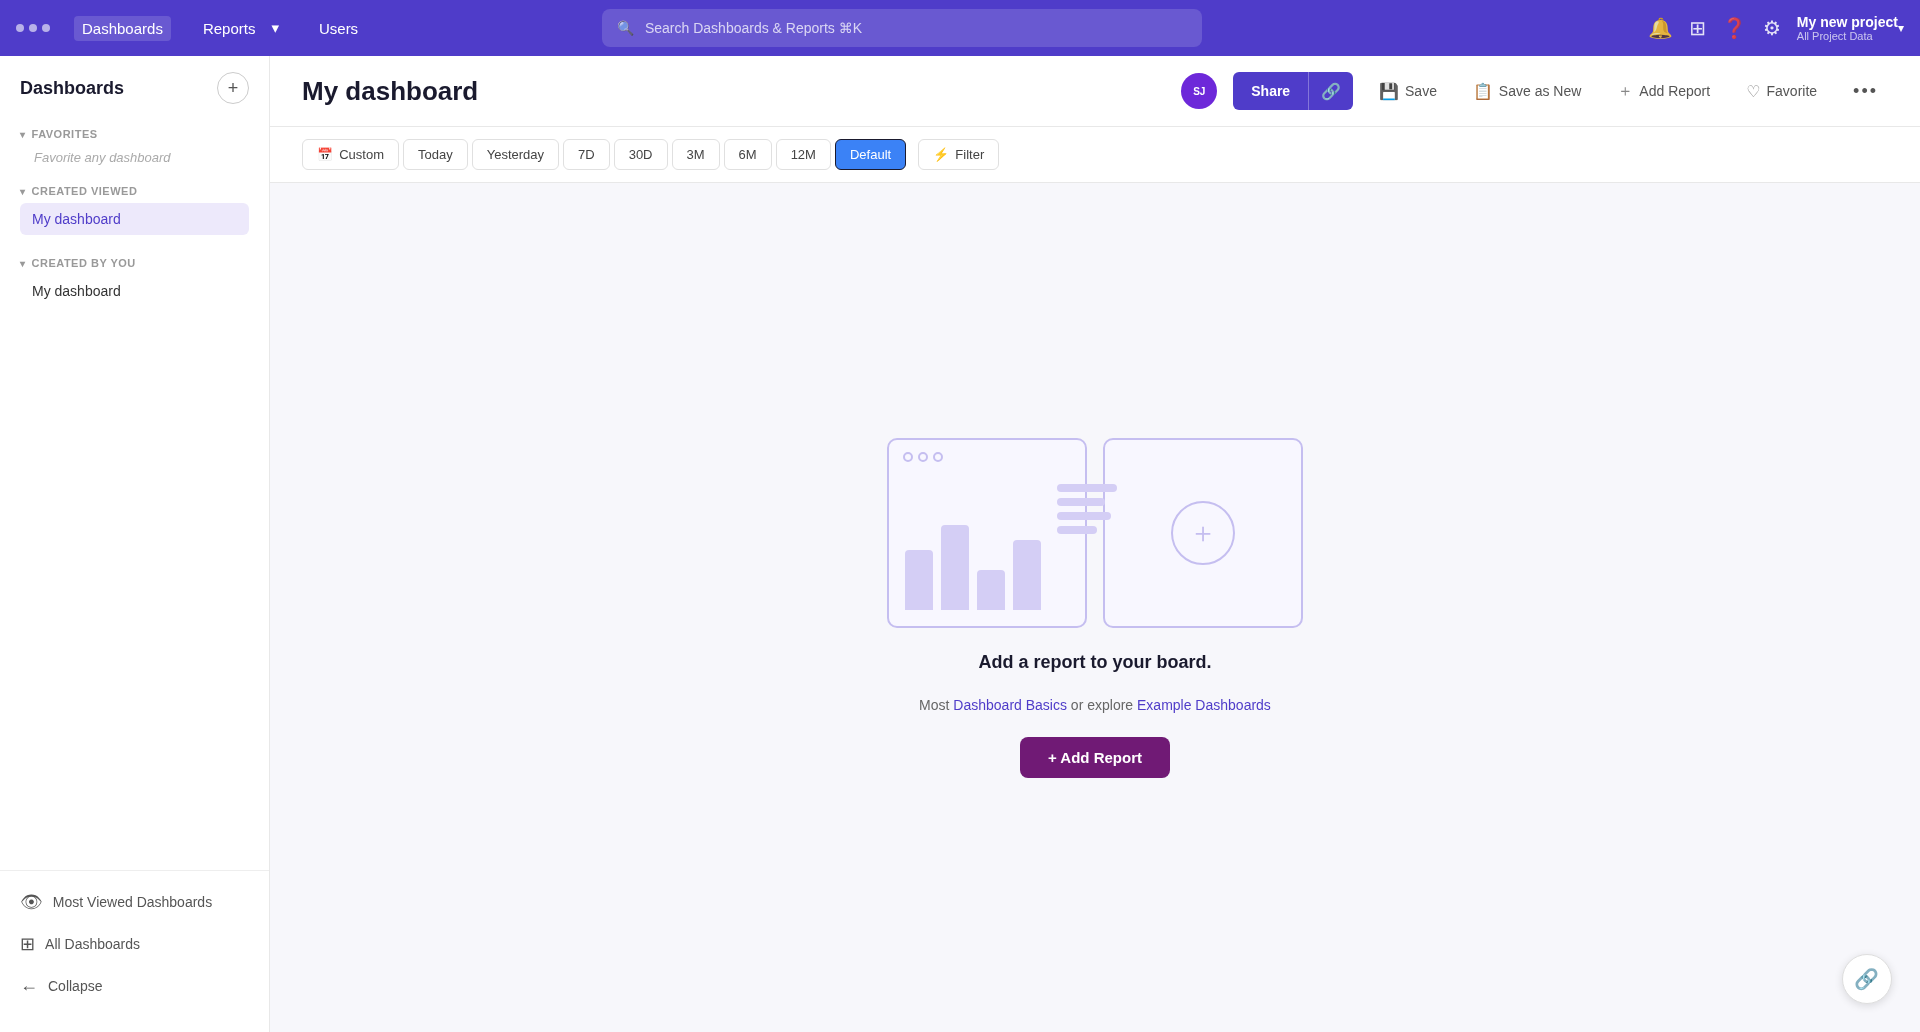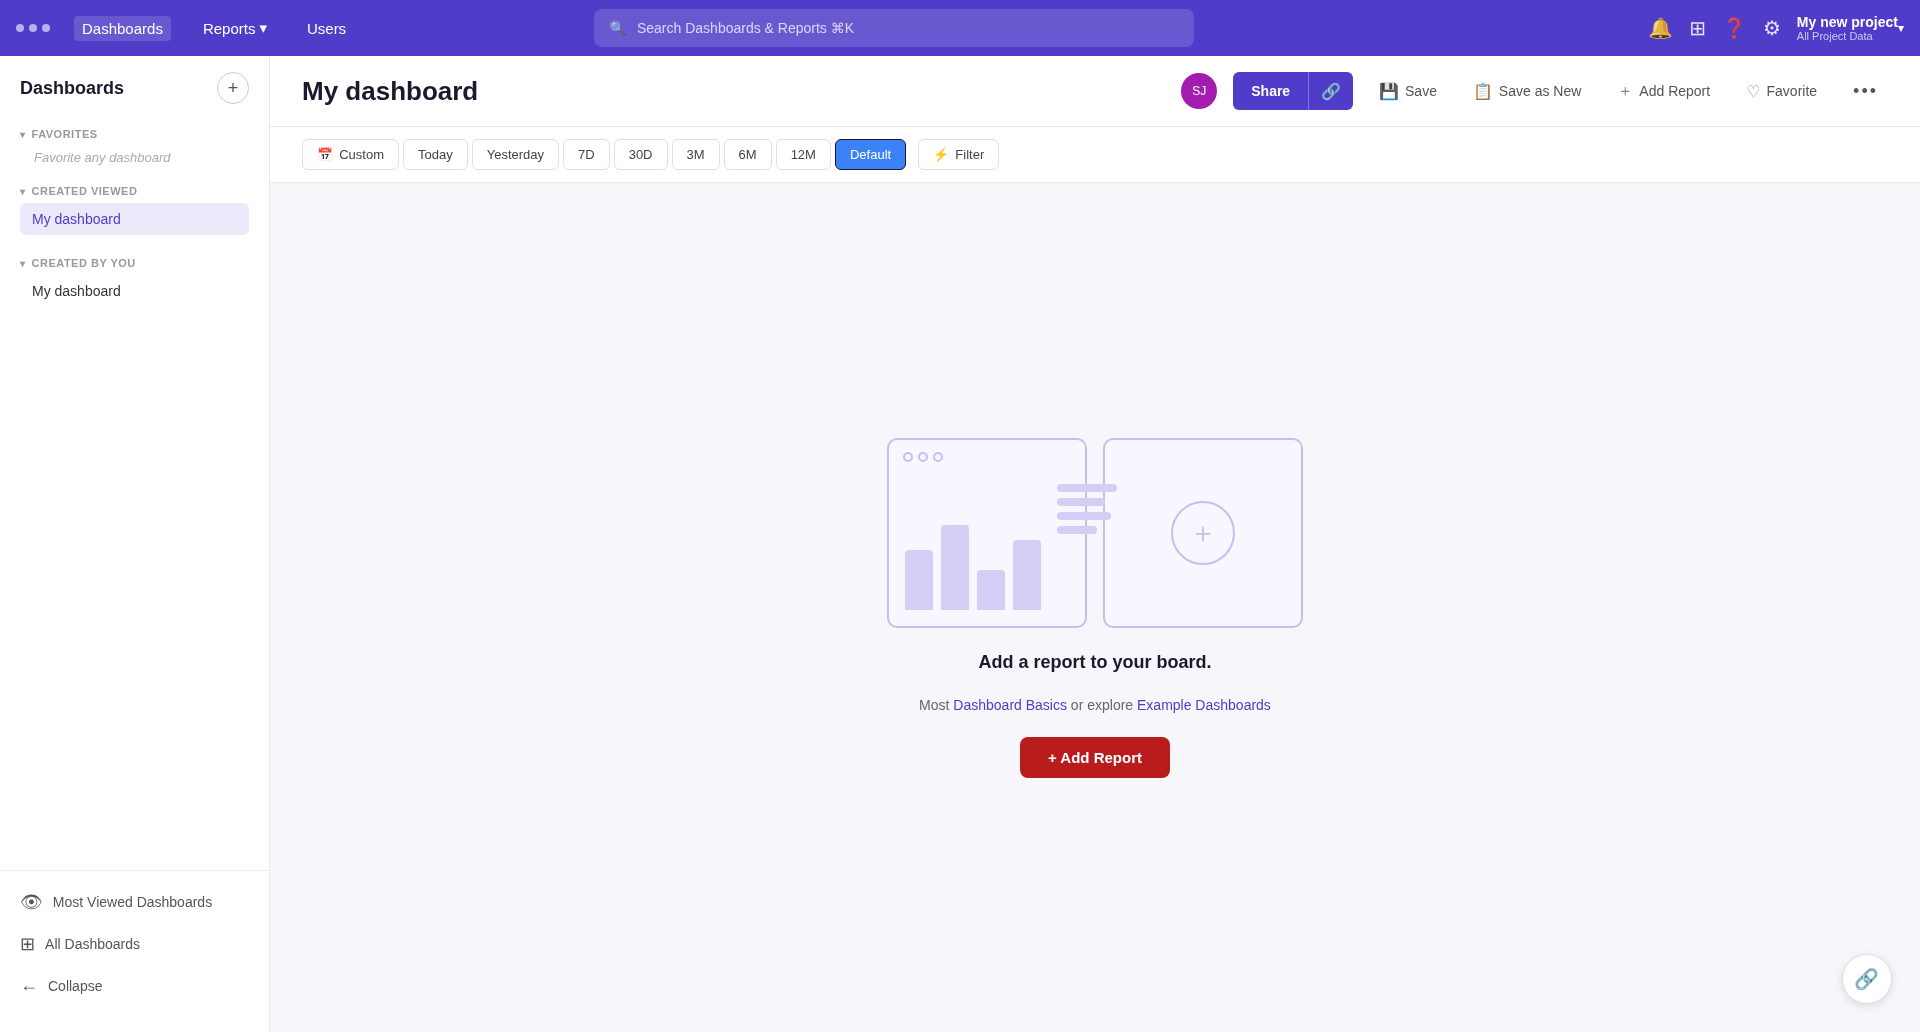--- a/index.html
+++ b/index.html
@@ -161,25 +161,25 @@
     }
     .content-title {
       font-size: 26px;
       font-weight: 700;
       color: #1a1a2e;
       flex: 1;
     }
     .avatar-circle {
       width: 36px; height: 36px;
       border-radius: 50%;
-      background: #a21caf;
+      background: #6d28d9;
       color: #fff;
       display: flex; align-items: center; justify-content: center;
-      font-size: 12px;
-      font-weight: 400;
+      font-size: 10px;
+      font-weight: 700;
     }
     .share-btn {
       background: #4f3cc9;
       color: #fff;
       border: none;
       border-radius: 6px 0 0 6px;
       padding: 0 18px;
       font-size: 14px;
       font-weight: 600;
       cursor: pointer;
@@ -308,21 +308,21 @@
       font-size: 18px;
       font-weight: 600;
       color: #1a1a2e;
     }
     .empty-sub {
       font-size: 14px;
       color: #666;
     }
     .link { color: #4f3cc9; text-decoration: none; cursor: pointer; font-weight: 500; }
     .add-report-btn {
-      background: #b91c1c;
+      background: #701a75;
       color: #fff;
       border: none;
       border-radius: 8px;
       padding: 12px 28px;
       font-size: 15px;
       font-weight: 600;
       cursor: pointer;
       display: flex;
       align-items: center;
       gap: 8px;
@@ -347,21 +347,21 @@
 </head>
 <body>
 
 <nav class="topnav">
   <div class="topnav-dots">
     <div class="dot"></div>
     <div class="dot"></div>
     <div class="dot"></div>
   </div>
   <div class="nav-link active">Dashboards</div>
-  <div class="nav-link" style="display:flex;align-items:center;gap:4px;">
+  <div class="nav-link" style="display:flex;align-items:center;gap:16px;">
     <span>Reports</span>
     <span>▾</span>
   </div>
   <div class="nav-link">Users</div>
 
   <div class="search-bar">
     <span>🔍</span>
     <span style="color:rgba(255,255,255,0.75);font-size:14px;">Search Dashboards &amp; Reports ⌘K</span>
   </div>
 

